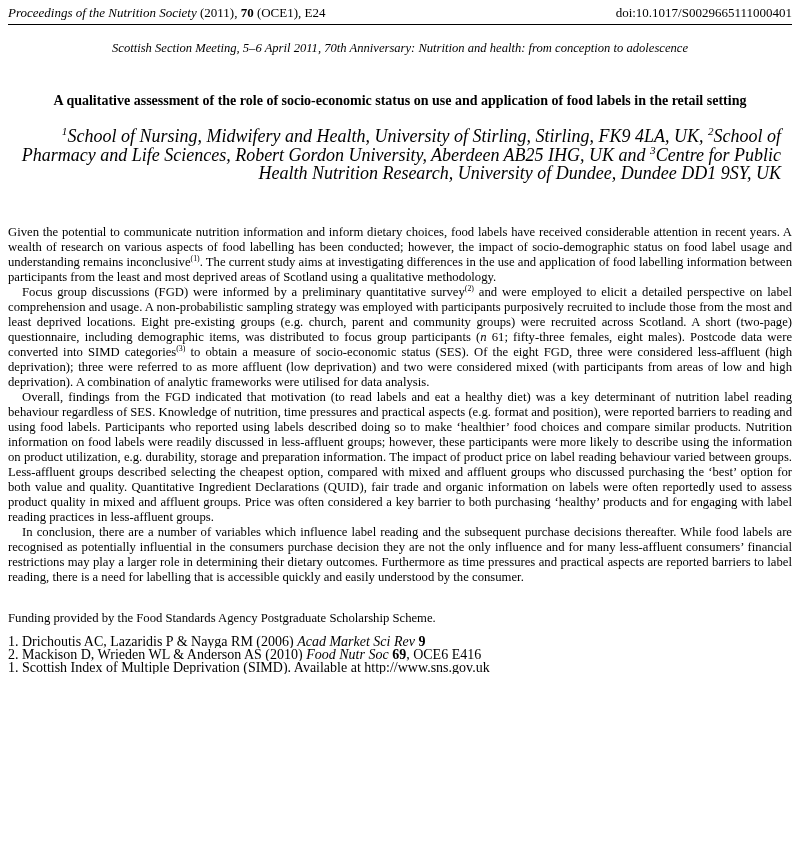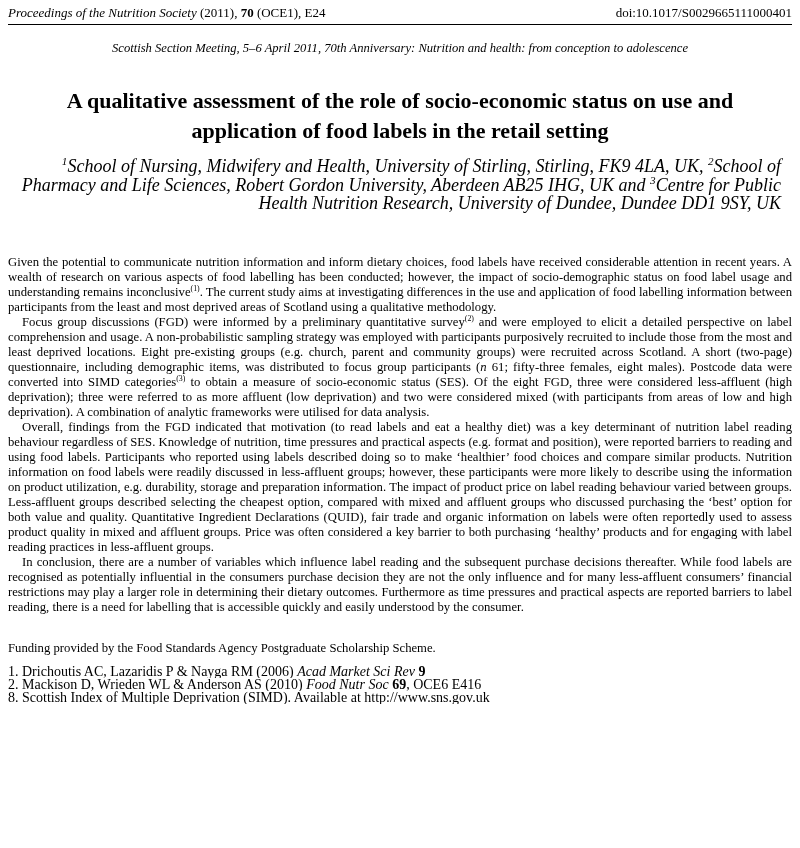--- a/index.html
+++ b/index.html
@@ -11,21 +11,21 @@
   }
   .page { width: 800px; height: 848px; padding: 5px 8px 8px 8px; position: relative; }
 
   .journal-header { display: flex; justify-content: space-between; align-items: baseline; font-size: 13px; }
   .header-rule { border: none; border-top: 1px solid #000; margin-top: 3px; }
 
   .meeting-line { margin-top: 16px; text-align: center; font-style: italic; font-size: 12.6px; }
 
   .article-title {
     margin: 30px auto 0 auto; max-width: 758px;
-    text-align: center; font-weight: bold; font-size: 22px; line-height: 30px;
+    text-align: center; font-weight: bold; font-size: 14px; line-height: 30px;
     font-family: "Liberation Serif", "DejaVu Serif", serif;
   }
 
   .authors-line { margin-top: 24px; text-align: center; font-size: 15.5px; }
 
   .affiliations {
     margin: 11px auto 0 auto; max-width: 762px;
     text-align: right; font-style: italic; font-size: 18px; line-height: 18.5px;
   }
 
@@ -64,16 +64,16 @@
     <p class="indent">Focus group discussions (FGD) were informed by a preliminary quantitative survey<sup>(2)</sup> and were employed to elicit a detailed perspective on label comprehension and usage. A non-probabilistic sampling strategy was employed with participants purposively recruited to include those from the most and least deprived locations. Eight pre-existing groups (e.g. church, parent and community groups) were recruited across Scotland. A short (two-page) questionnaire, including demographic items, was distributed to focus group participants (<i>n</i> 61; fifty-three females, eight males). Postcode data were converted into SIMD categories<sup>(3)</sup> to obtain a measure of socio-economic status (SES). Of the eight FGD, three were considered less-affluent (high deprivation); three were referred to as more affluent (low deprivation) and two were considered mixed (with participants from areas of low and high deprivation). A combination of analytic frameworks were utilised for data analysis.</p>
     <p class="indent">Overall, findings from the FGD indicated that motivation (to read labels and eat a healthy diet) was a key determinant of nutrition label reading behaviour regardless of SES. Knowledge of nutrition, time pressures and practical aspects (e.g. format and position), were reported barriers to reading and using food labels. Participants who reported using labels described doing so to make ‘healthier’ food choices and compare similar products. Nutrition information on food labels were readily discussed in less-affluent groups; however, these participants were more likely to describe using the information on product utilization, e.g. durability, storage and preparation information. The impact of product price on label reading behaviour varied between groups. Less-affluent groups described selecting the cheapest option, compared with mixed and affluent groups who discussed purchasing the ‘best’ option for both value and quality. Quantitative Ingredient Declarations (QUID), fair trade and organic information on labels were often reportedly used to assess product quality in mixed and affluent groups. Price was often considered a key barrier to both purchasing ‘healthy’ products and for engaging with label reading practices in less-affluent groups.</p>
     <p class="indent">In conclusion, there are a number of variables which influence label reading and the subsequent purchase decisions thereafter. While food labels are recognised as potentially influential in the consumers purchase decision they are not the only influence and for many less-affluent consumers’ financial restrictions may play a larger role in determining their dietary outcomes. Furthermore as time pressures and practical aspects are reported barriers to label reading, there is a need for labelling that is accessible quickly and easily understood by the consumer.</p>
   </div>
 
   <p class="funding-note">Funding provided by the Food Standards Agency Postgraduate Scholarship Scheme.</p>
 
   <div class="references">
     <div class="ref-item">1. Drichoutis AC, Lazaridis P &amp; Nayga RM (2006) <i>Acad Market Sci Rev</i> <b>9</b></div>
     <div class="ref-item">2. Mackison D, Wrieden WL &amp; Anderson AS (2010) <i>Food Nutr Soc</i> <b>69</b>, OCE6 E416</div>
-    <div class="ref-item">8. Scottish Index of Multiple Deprivation (SIMD). Available at http://www.sns.gov.uk</div>
+    <div class="ref-item">1. Scottish Index of Multiple Deprivation (SIMD). Available at http://www.sns.gov.uk</div>
   </div>
 
 </div>
 
 </body></html>

